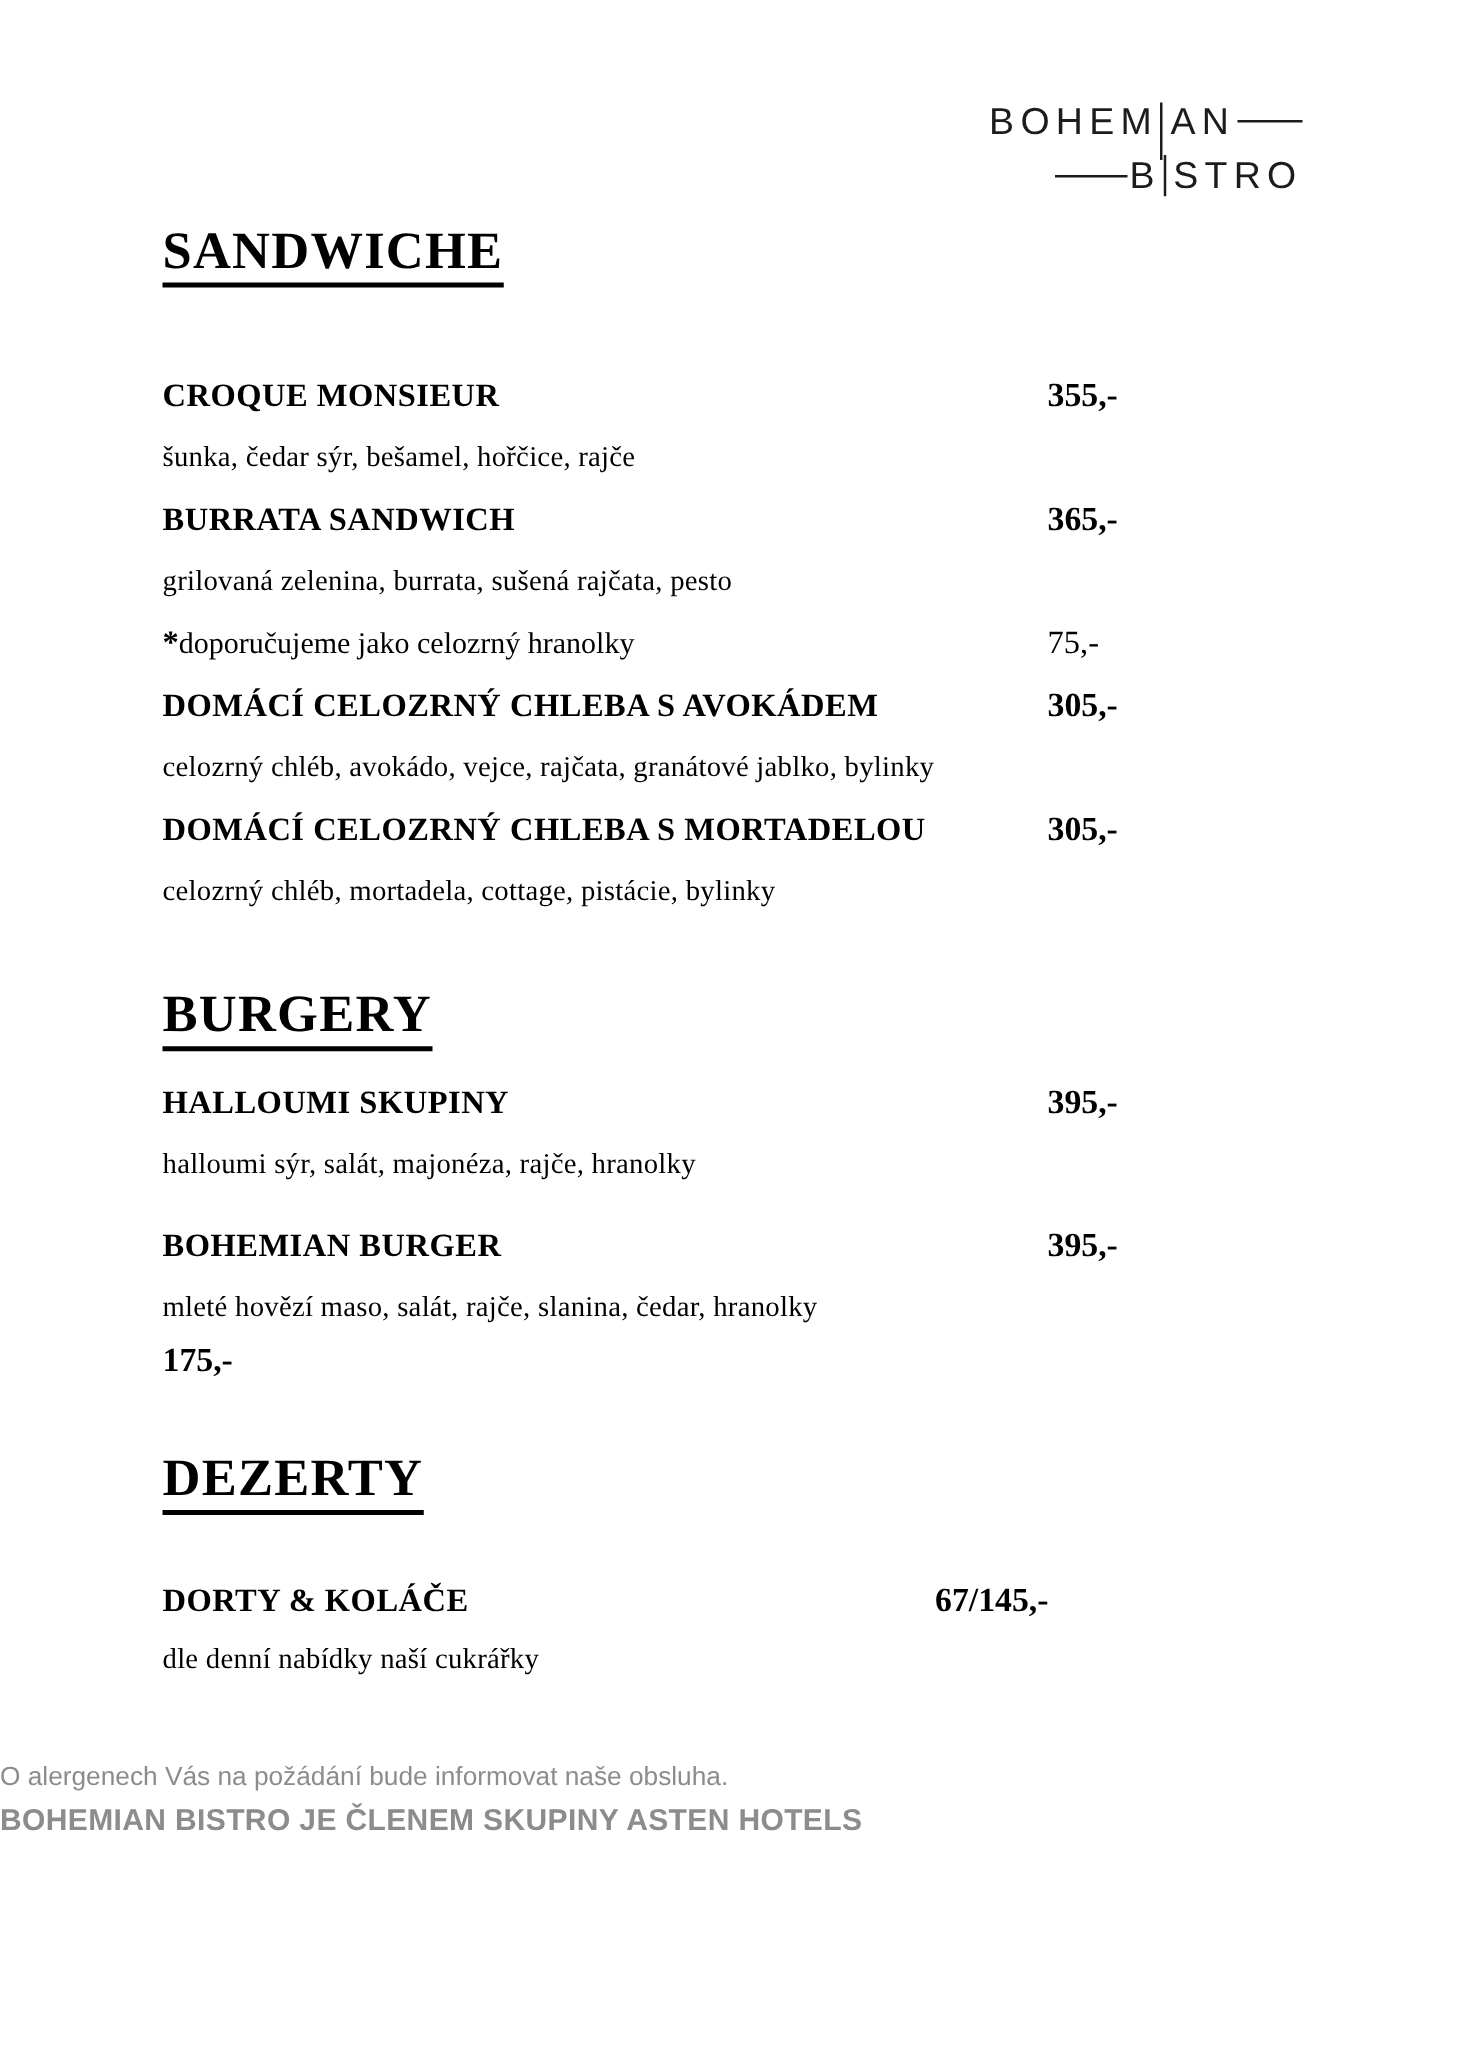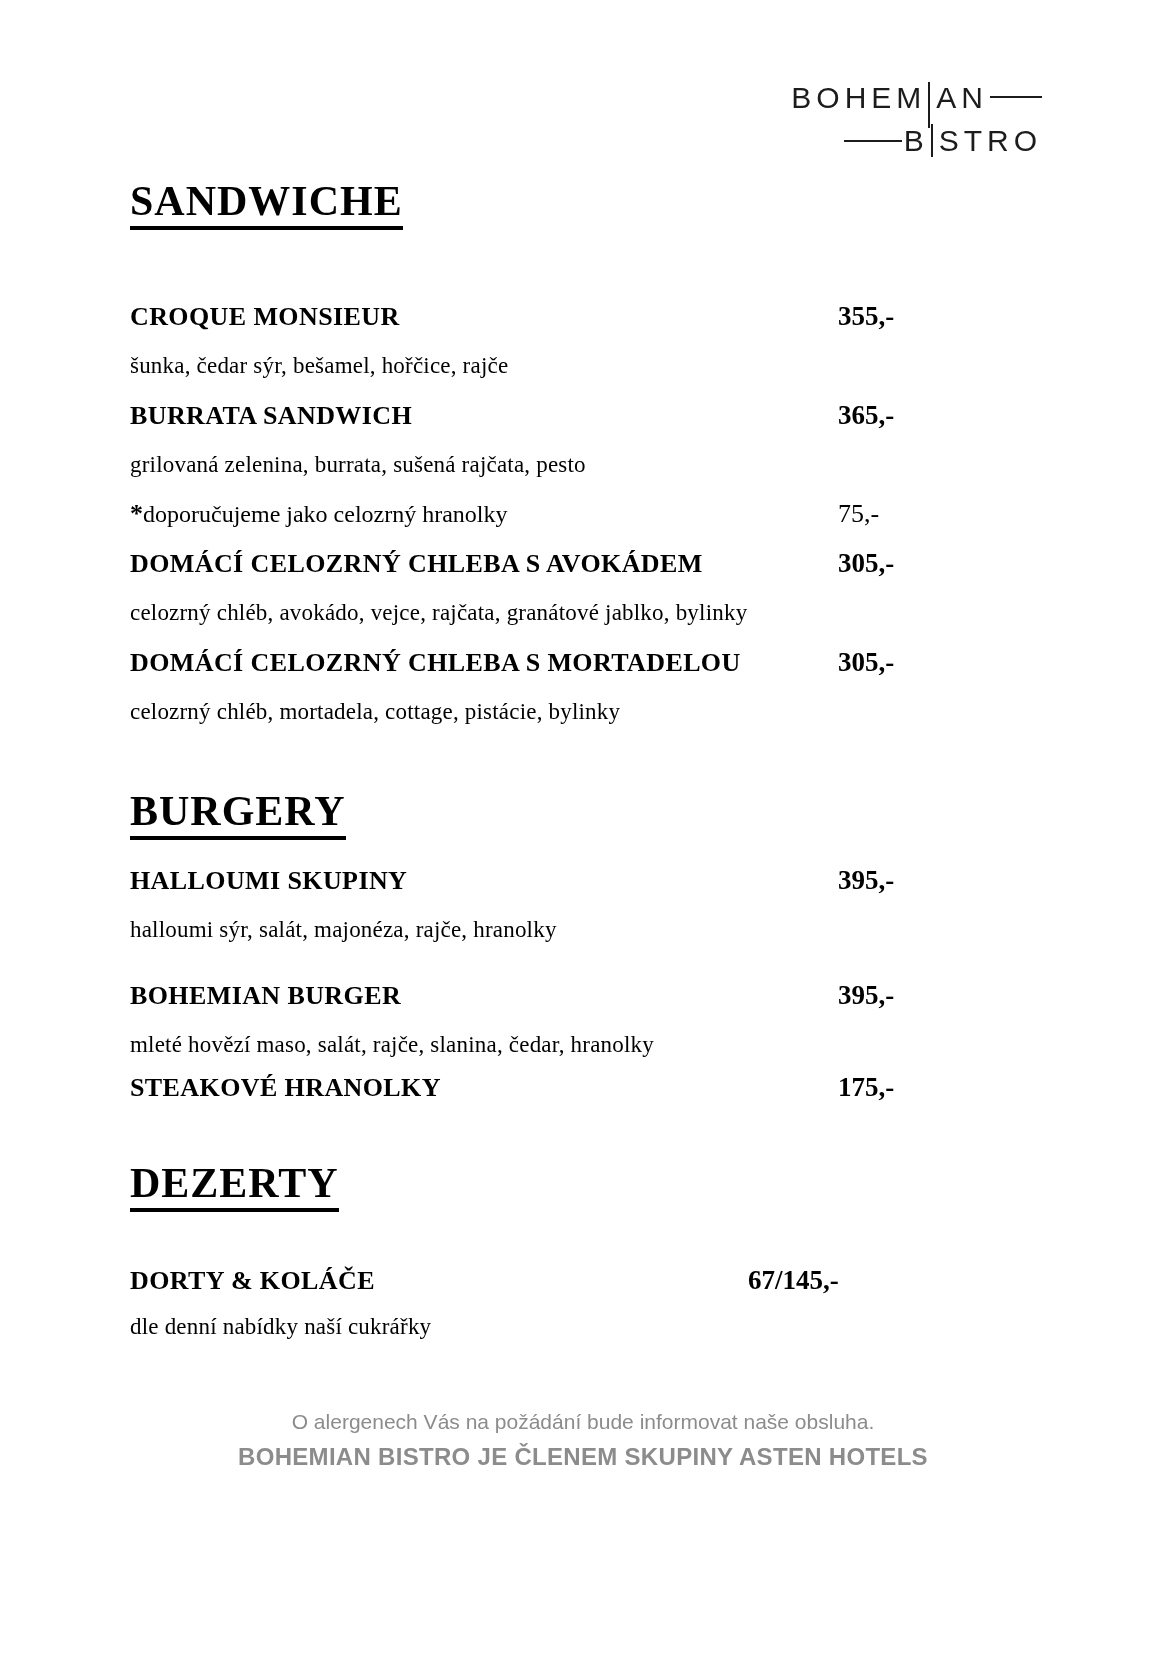--- a/index.html
+++ b/index.html
@@ -55,21 +55,21 @@
   .section-burgery .row { margin-bottom: 17px; }
   .section-burgery .desc-1 { margin-bottom: 33px; }
   .section-burgery .desc-2 { margin-bottom: 10px; }
   .section-dezerty { margin-top: 56px; }
   .section-dezerty .section-title { margin-bottom: 52px; }
   .section-dezerty .row { margin-bottom: 14px; }
 
   
   .footer {
     position: absolute; left: 0; top: 1408px; width: 100%;
-    text-align: center;
+    text-align: left;
     font-family: "Liberation Sans", sans-serif;
     color: #8c8c8c;
   }
   .footer .allergen { font-size: 21px; line-height: 28px; }
   .footer .membership { font-size: 24px; font-weight: bold; letter-spacing: 0.3px; margin-top: 7px; }
 </style>
 </head>
 <body>
 
 <div class="logo">
@@ -131,21 +131,20 @@
     </div>
     <div class="desc desc-1">halloumi sýr, salát, majonéza, rajče, hranolky</div>
 
     <div class="row">
       <span class="item-name">BOHEMIAN BURGER</span>
       <span class="item-price">395,-</span>
     </div>
     <div class="desc desc-2">mleté hovězí maso, salát, rajče, slanina, čedar, hranolky</div>
 
     <div class="row">
-      <span class="item-name">STEAKOVÉ HRANOLKY</span>
       <span class="item-price">175,-</span>
     </div>
   </section>
 
   <section class="section-dezerty">
     <h2 class="section-title">DEZERTY</h2>
 
     <div class="row">
       <span class="item-name">DORTY &amp; KOLÁČE</span>
       <span class="item-price">67/145,-</span>

